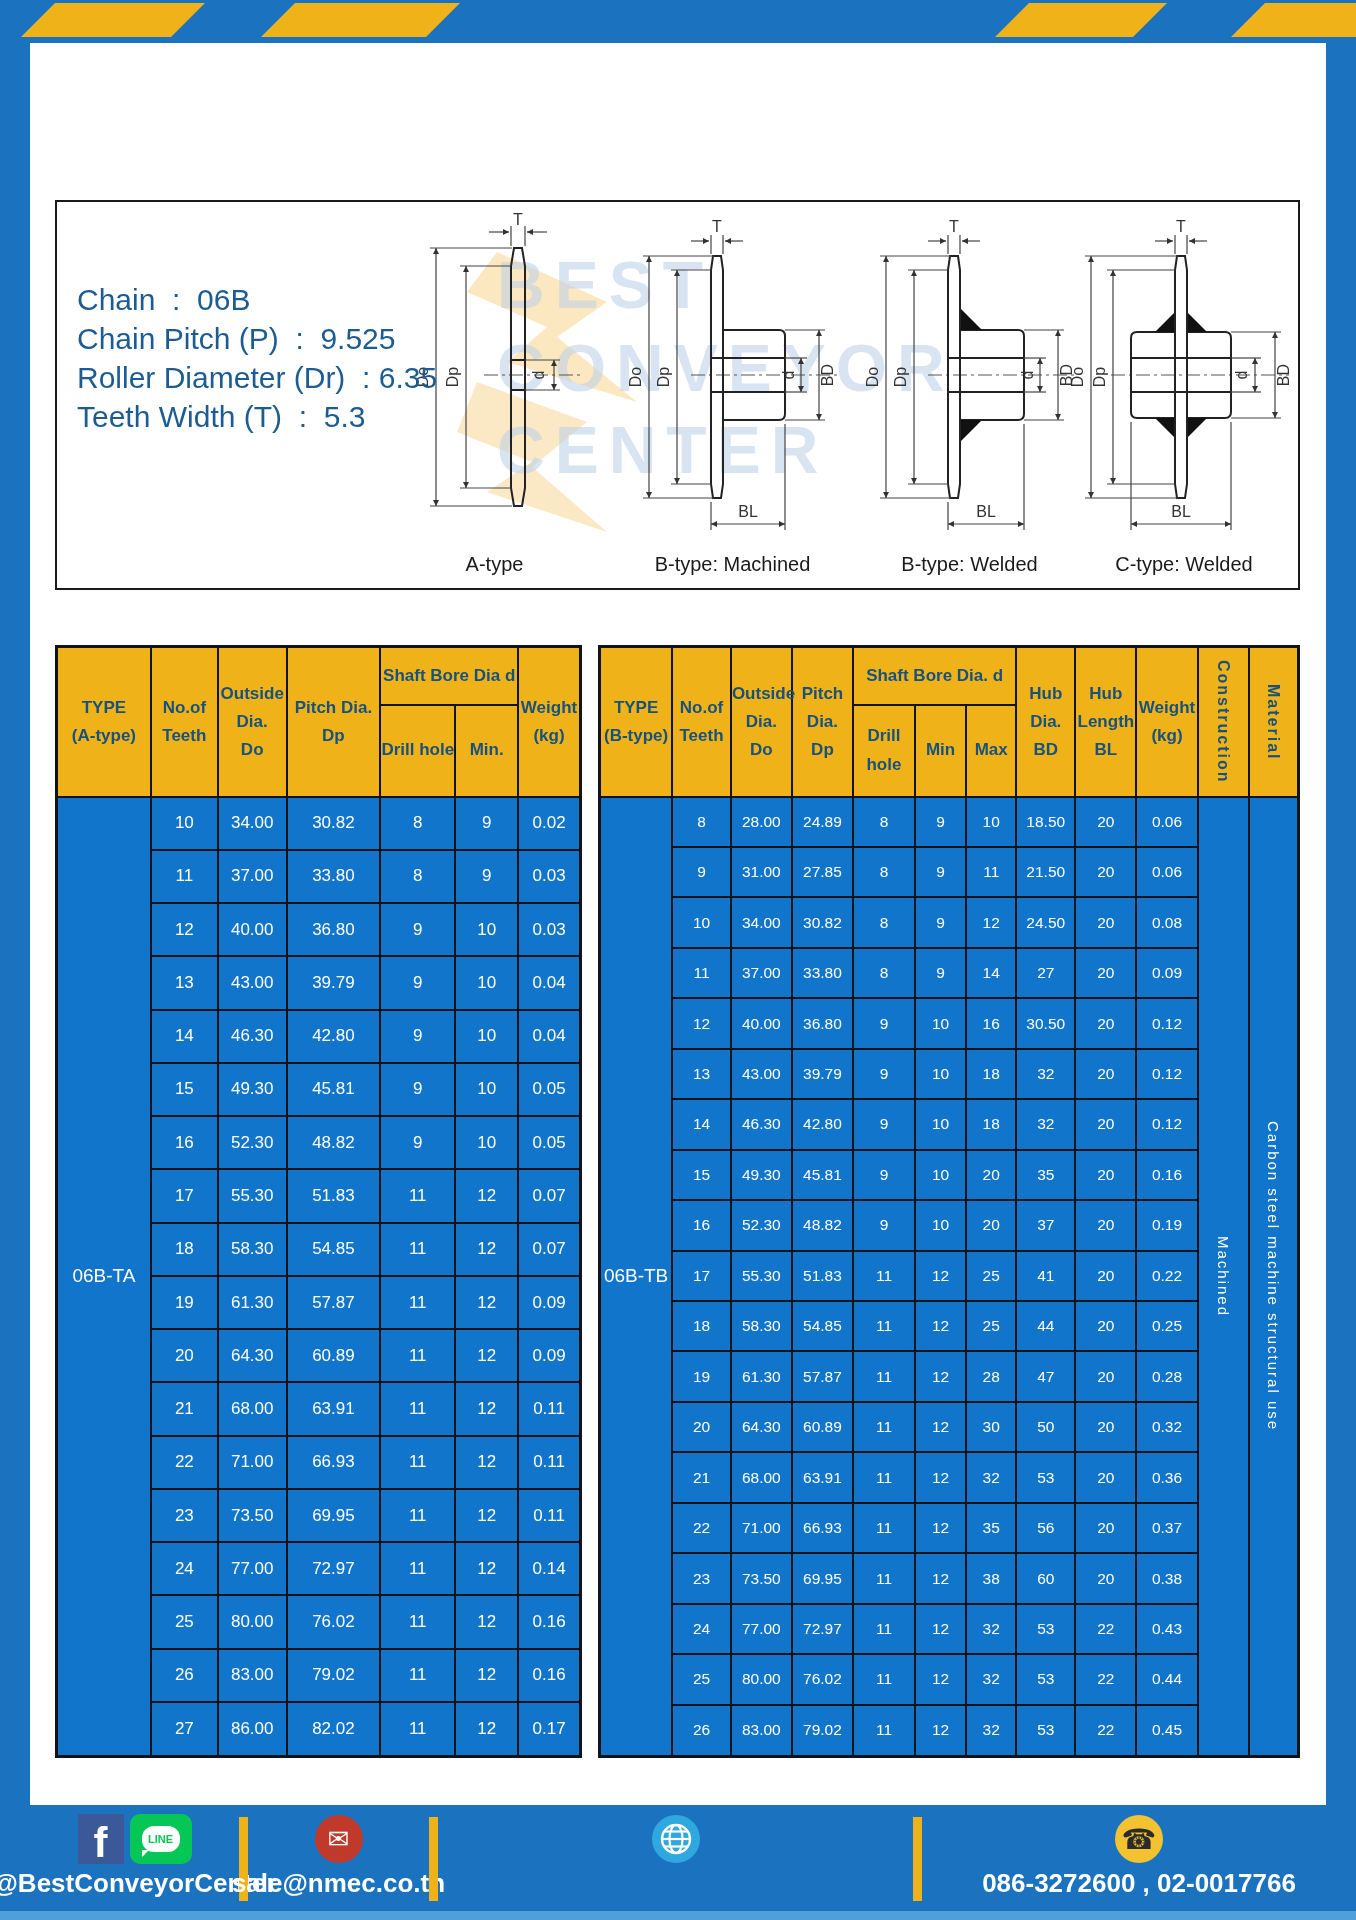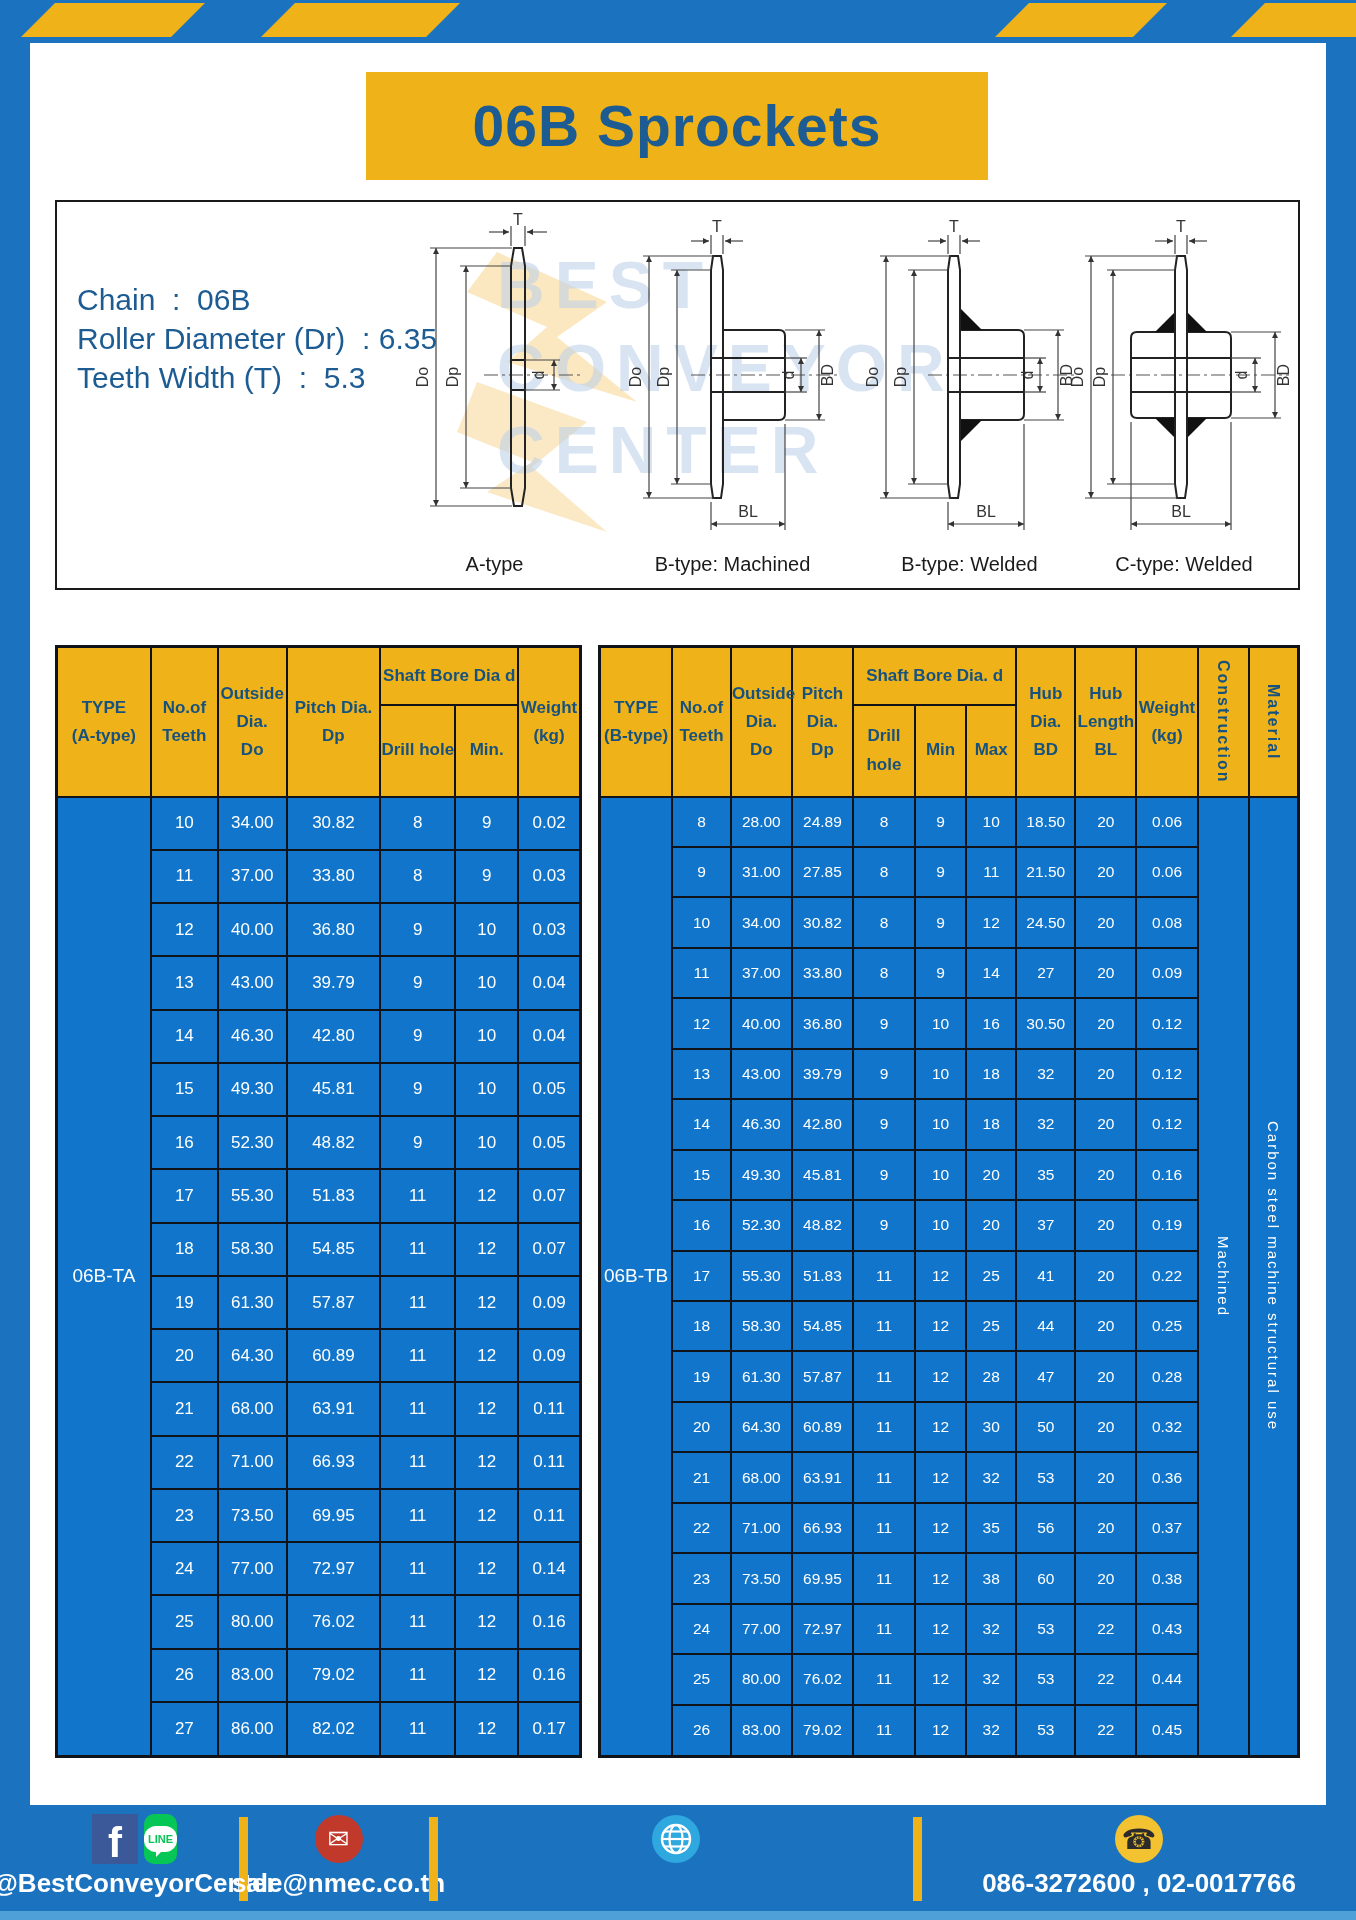--- a/index.html
+++ b/index.html
@@ -70,21 +70,21 @@
   .footer{position:absolute;left:0;bottom:0;width:1356px;height:115px;background:var(--brand-blue);}
   .footer-strip{position:absolute;left:0;bottom:0;width:100%;height:9px;background:var(--footer-strip);}
   .f-sec{position:absolute;top:0;height:106px;display:flex;flex-direction:column;align-items:center;justify-content:flex-start;}
   .f-sec .icons{height:58px;display:flex;align-items:center;gap:6px;margin-top:5px;}
   .f-sec .f-label{color:#fff;font-weight:bold;font-size:26px;white-space:nowrap;}
   .f-div{position:absolute;top:12px;width:9px;height:84px;background:var(--brand-yellow);}
   .sec1{left:30px;width:209px;} .sec2{left:248px;width:181px;} .sec3{left:438px;width:475px;} .sec4{left:922px;width:434px;}
   .div1{left:239px;} .div2{left:429px;} .div3{left:913px;}
   .icon-fb{width:46px;height:50px;background:#3b5998;color:#fff;font-size:42px;font-weight:bold;
     display:flex;align-items:flex-end;justify-content:center;line-height:1;}
-  .icon-line{width:33px;height:50px;background:#06c755;border-radius:10px;display:flex;align-items:center;justify-content:center;position:relative;}
+  .icon-line{width:62px;height:50px;background:#06c755;border-radius:10px;display:flex;align-items:center;justify-content:center;position:relative;}
   .icon-line .bubble{width:38px;height:26px;background:#fff;border-radius:12px;display:flex;align-items:center;justify-content:center;
     color:#06c755;font-size:11px;font-weight:bold;}
   .icon-line .tail{position:absolute;left:12px;bottom:7px;width:0;height:0;border-left:7px solid #fff;border-bottom:7px solid transparent;}
   .icon-round{width:48px;height:48px;border-radius:50%;display:flex;align-items:center;justify-content:center;}
   .icon-mail{background:#c0392b;color:#fff;font-size:26px;}
   .icon-globe{background:#2fa8e0;}
   .icon-phone{background:#f2c230;color:#2b2b2b;font-size:28px;}
 </style>
 </head>
 <body>
@@ -104,39 +104,37 @@
 
   <div class="top-band">
     <div class="stripe s1"></div>
     <div class="stripe s2"></div>
     <div class="stripe s3"></div>
     <div class="stripe s4"></div>
   </div>
   <div class="side-border left"></div>
   <div class="side-border right"></div>
 
-  <div class="title-block">
-    <h1>06B Sprockets</h1>
-  </div>
 
   <div class="diagram-panel">
     <div class="watermark-logo">
       <svg width="250" height="320" viewBox="0 0 250 320">
         <polygon points="60,20 170,70 120,105 200,170 70,130 110,95 30,60" fill="#f6c35a" opacity="0.7"></polygon>
         <polygon points="40,150 150,190 95,235 170,300 50,260 95,230 20,200" fill="#f3b43f" opacity="0.55"></polygon>
       </svg>
     </div>
     <div class="watermark-text">
       <div>BEST</div>
       <div>CONVEYOR</div>
       <div>CENTER</div>
     </div>
 
     <div class="specs">
       <div>Chain  :  06B</div>
+      <div>Chain Pitch (P)  :  9.525</div>
       <div>Roller Diameter (Dr)  : 6.35</div>
       <div>Teeth Width (T)  :  5.3</div>
     </div>
 
     <div class="figure fa">
       <svg width="205" height="335" viewBox="0 0 205 335">
         <line class="cline" x1="92" y1="163" x2="192" y2="163"></line>
         <polygon class="oline" points="122,36 130,36 133,54 133,276 130,294 122,294 119,276 119,54" fill="#fff"></polygon>
         <line class="oline" x1="119" y1="148" x2="133" y2="148"></line>
         <line class="oline" x1="119" y1="178" x2="133" y2="178"></line>

